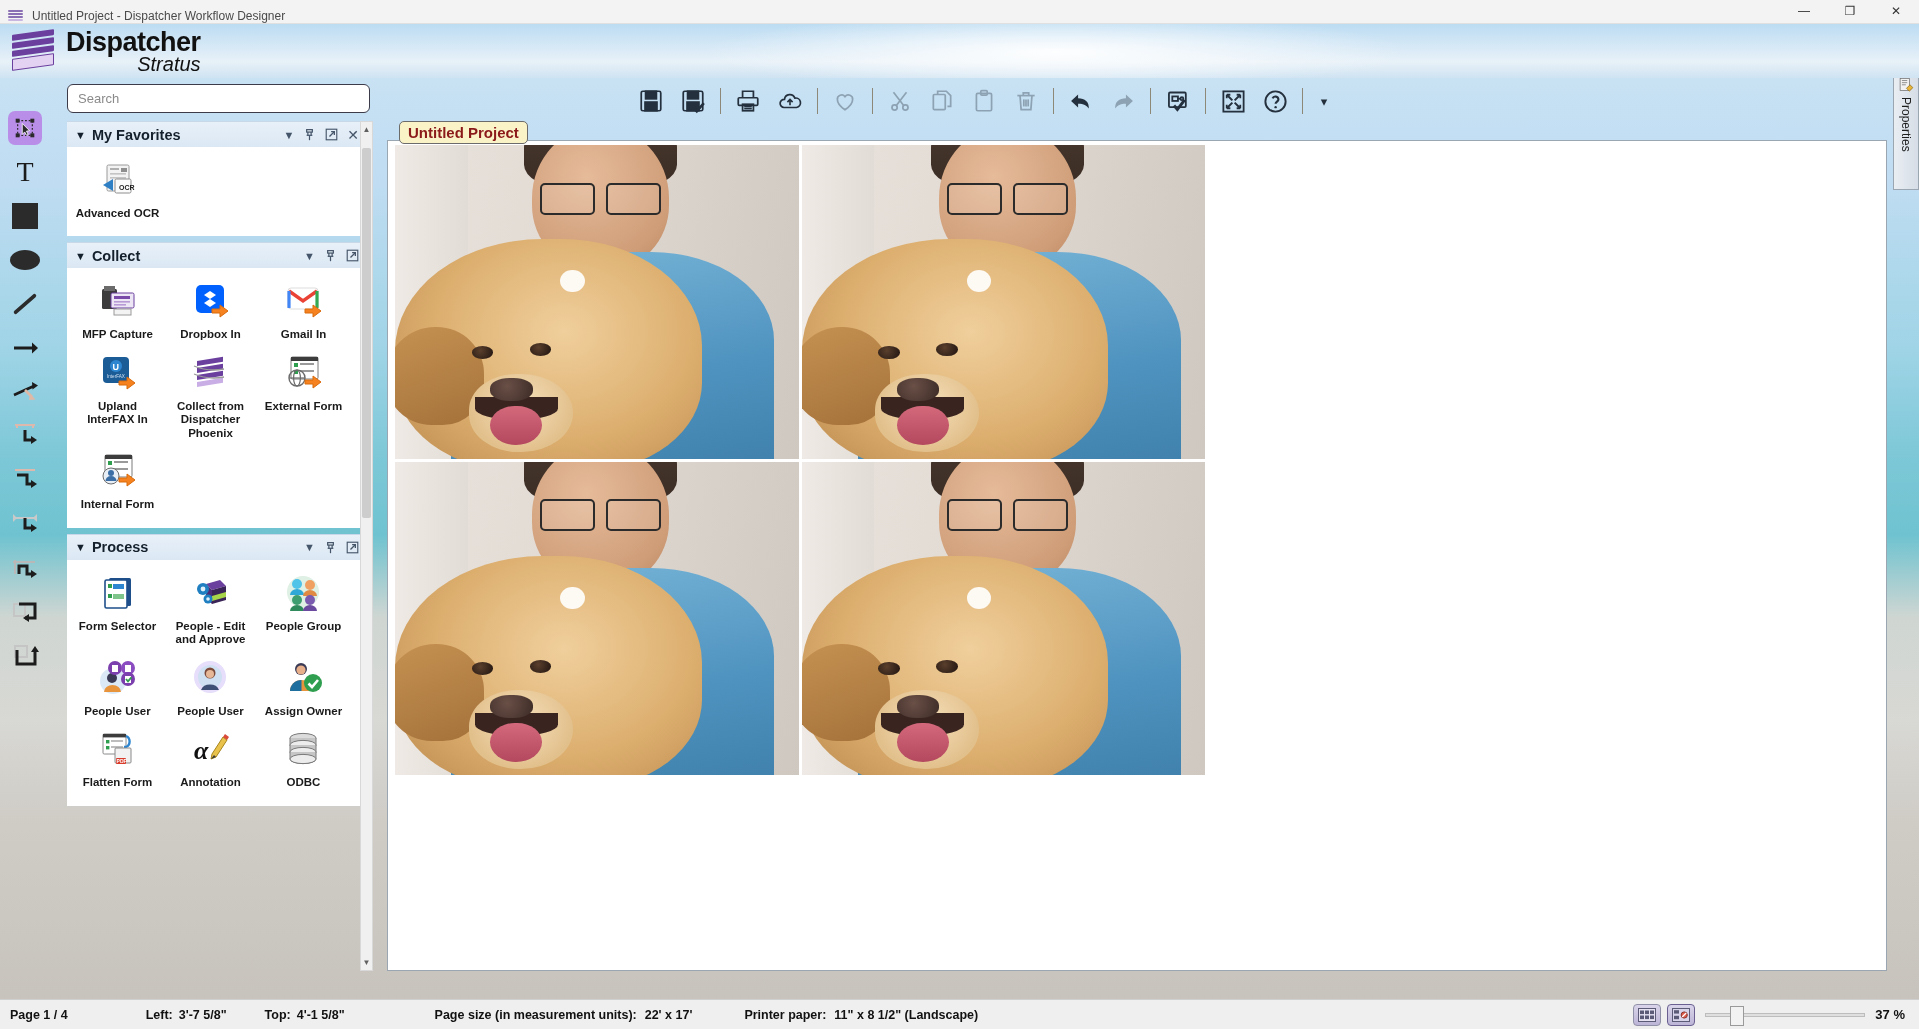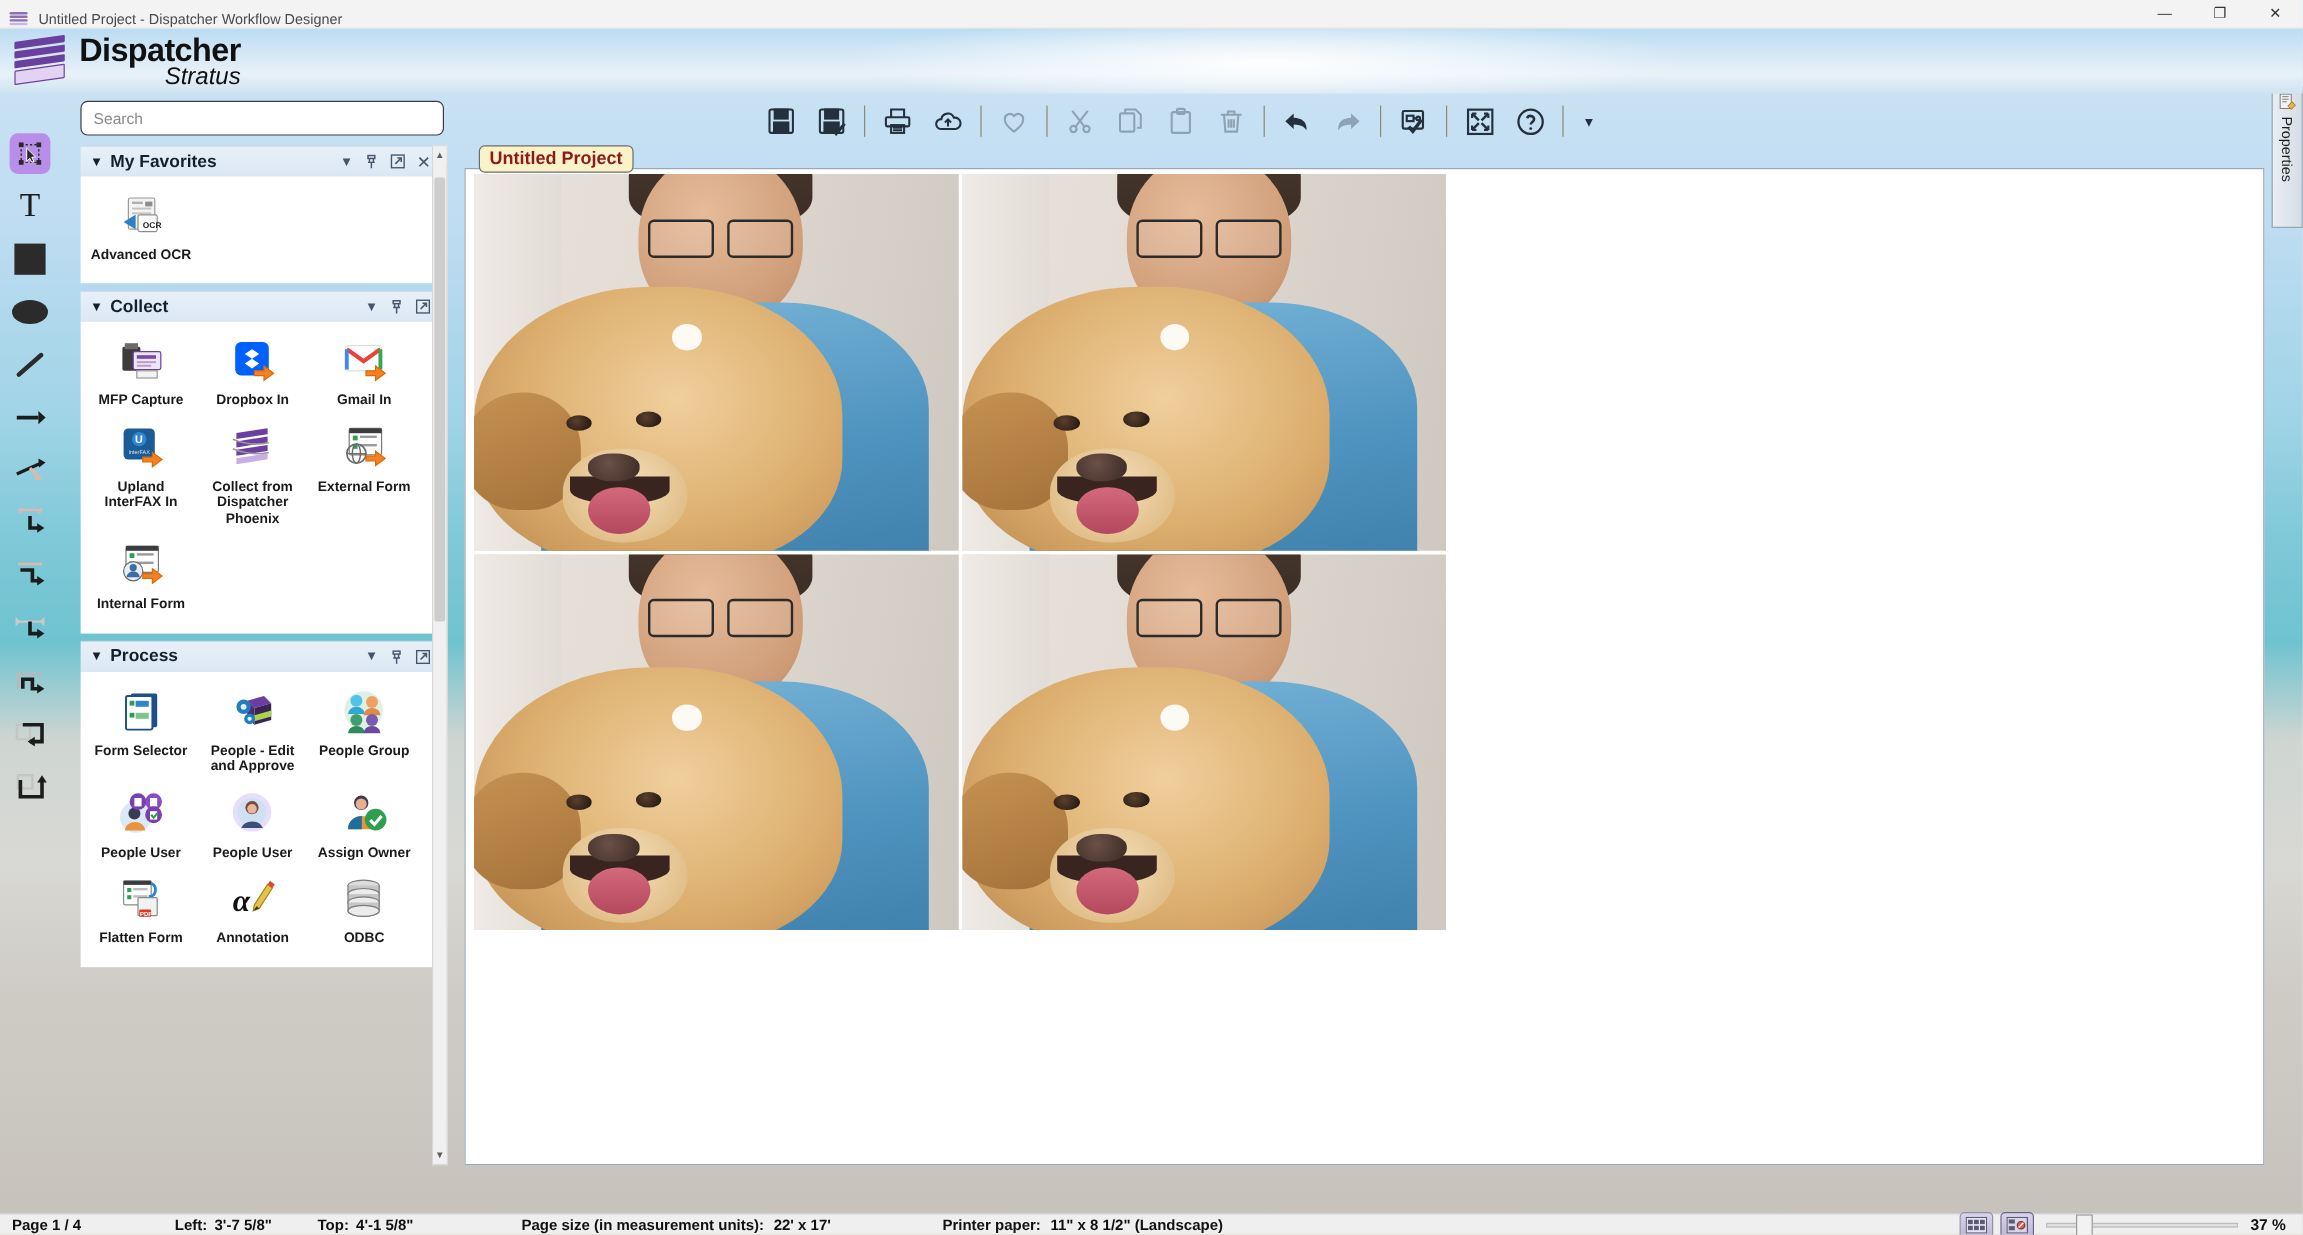--- a/index.html
+++ b/index.html
@@ -167,21 +167,21 @@
   
   .propsTab{
     position:absolute; right:0; top:72px; width:26px; height:118px; z-index:24;
     background:linear-gradient(90deg,#e9eef3,#d6dde6); border:1px solid #9aa6b2;
     display:flex; flex-direction:column; align-items:center; padding-top:4px;
   }
   .propsTab .pt-label{ writing-mode:vertical-rl; font-size:12px; color:#1d1d1d; margin-top:3px; }
 
   
   .status{
-    position:absolute; left:0; right:0; bottom:0; height:18px; z-index:40;
+    position:absolute; left:0; right:0; bottom:0; height:30px; z-index:40;
     background:#efefef; border-top:1px solid #cfcfcf;
     display:flex; align-items:center; font-size:12.5px; font-weight:bold; color:#111;
   }
   .st{ white-space:nowrap; }
   .vbtn{ width:28px;height:22px;border:1px solid #9090a8;border-radius:4px;
          background:linear-gradient(180deg,#d9d4ea,#bdb5d6);
          display:flex;align-items:center;justify-content:center;margin-left:6px;}
   .slider{ width:160px;height:4px;background:#dfdfdf;border:1px solid #bdbdbd;
            position:relative; margin:0 10px;}
   .slider .knob{ position:absolute;left:24px;top:-8px;width:14px;height:20px;
@@ -852,21 +852,21 @@
 </div>
 
 <div class="status">
   <span class="st" style="margin-left:10px">Page 1 / 4</span>
   <span class="st" style="margin-left:78px">Left:</span>
   <span class="st" style="margin-left:6px">3'-7 5/8"</span>
   <span class="st" style="margin-left:38px">Top:</span>
   <span class="st" style="margin-left:6px">4'-1 5/8"</span>
   <span class="st" style="margin-left:90px">Page size (in measurement units):</span>
   <span class="st" style="margin-left:8px">22' x 17'</span>
-  <span class="st" style="margin-left:93px">Printer paper:</span>
+  <span class="st" style="margin-left:52px">Printer paper:</span>
   <span class="st" style="margin-left:8px">11" x 8 1/2"  (Landscape)</span>
 
   <div style="margin-left:auto;display:flex;align-items:center">
     <div class="vbtn">
       <svg width="18" height="14" viewBox="0 0 18 14">
         <rect x="0.5" y="0.5" width="17" height="13" fill="#e6e2f2" stroke="#5b5b78"></rect>
         <rect x="2" y="2.5" width="4" height="3.6" fill="#5b5b78"></rect>
         <rect x="7" y="2.5" width="4" height="3.6" fill="#5b5b78"></rect>
         <rect x="12" y="2.5" width="4" height="3.6" fill="#5b5b78"></rect>
         <rect x="2" y="7.5" width="4" height="3.6" fill="#5b5b78"></rect>

